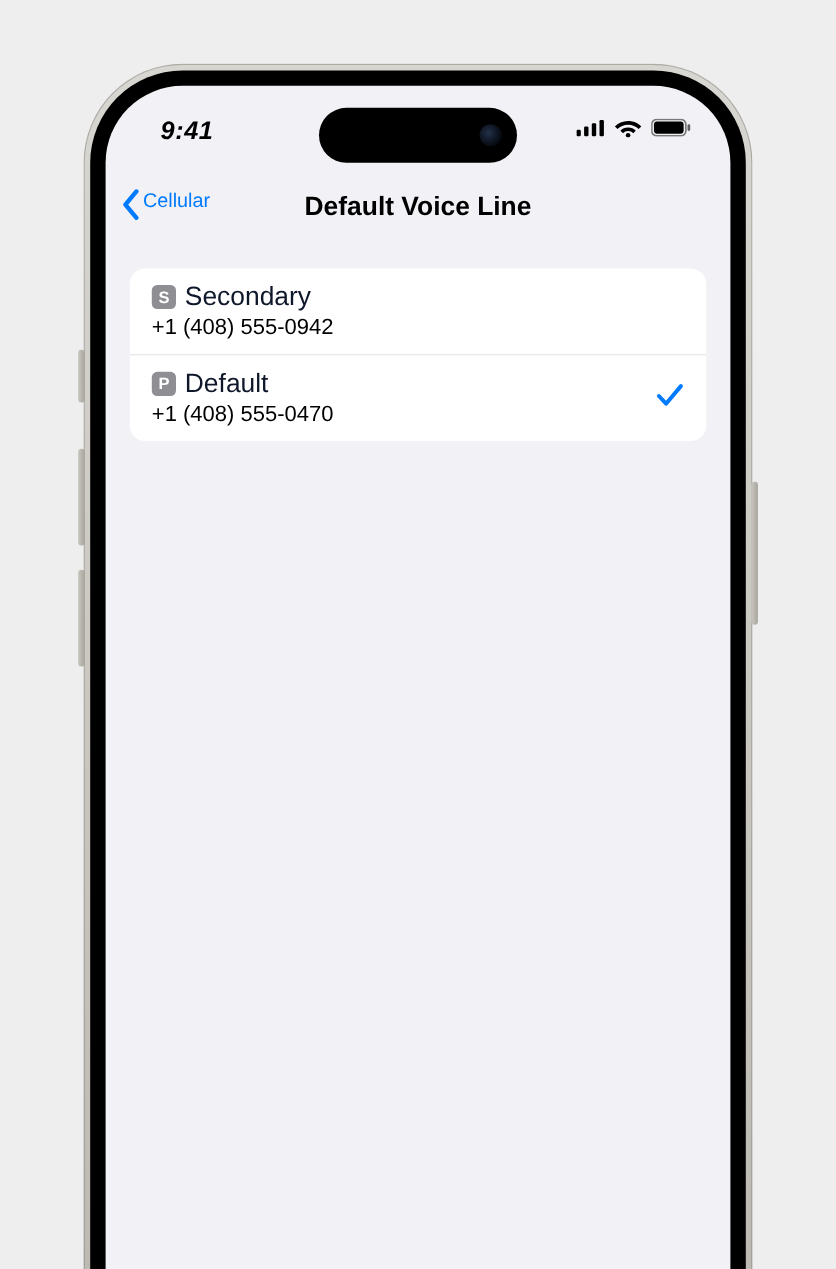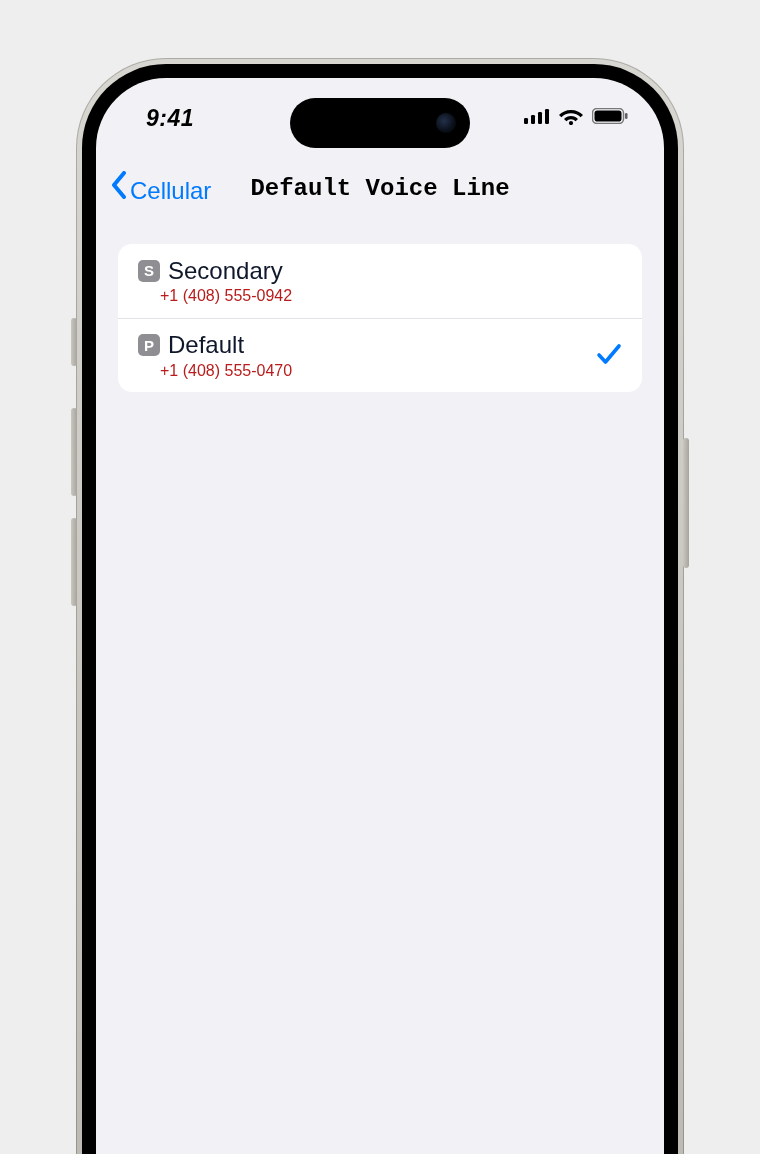--- a/index.html
+++ b/index.html
@@ -106,31 +106,30 @@
       position: relative;
       height: 60px;
       display: flex;
       align-items: center;
       justify-content: center;
     }
     .nav-back {
       position: absolute;
       left: 14px;
       display: flex;
-      align-items: flex-end;
+      align-items: flex-start;
       gap: 2px;
       color: #007aff;
-      font-size: 24px;
+      font-size: 18px;
       font-weight: 400;
     }
     .nav-title {
       font-size: 24px;
       font-weight: 600;
       color: #000;
-      font-family: Liberation Mono, monospace;
     }
 
     
     .content {
       padding: 26px 22px 0;
     }
     .list {
       background: #fff;
       border-radius: 14px;
       overflow: hidden;
@@ -170,24 +169,23 @@
     .row-title-line {
       display: flex;
       align-items: center;
     }
     .row-title {
       font-size: 24px;
       color: #0f172a;
       line-height: 1.2;
     }
     .row-sub {
-      font-size: 16px;
-      color: #b91c1c;
+      font-size: 20px;
+      color: #000000;
       line-height: 1.2;
-      margin-left: 22px;
     }
     .check {
       color: #007aff;
       flex-shrink: 0;
       margin-left: 10px;
     }
   </style>
 </head>
 <body>
 

